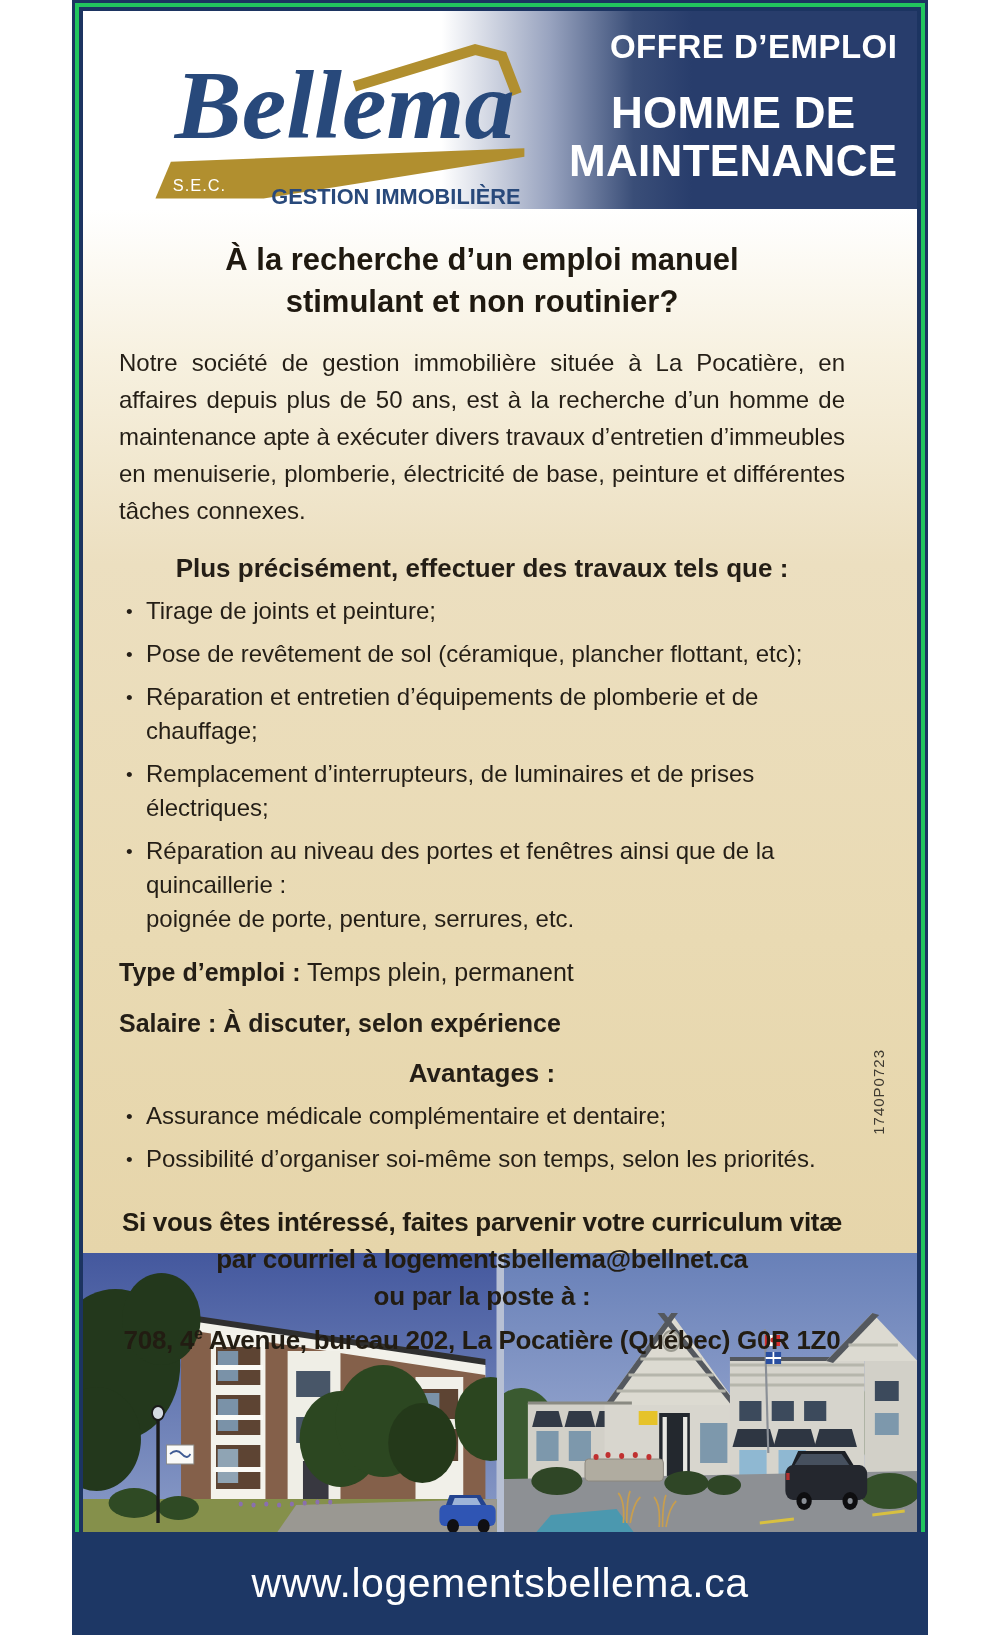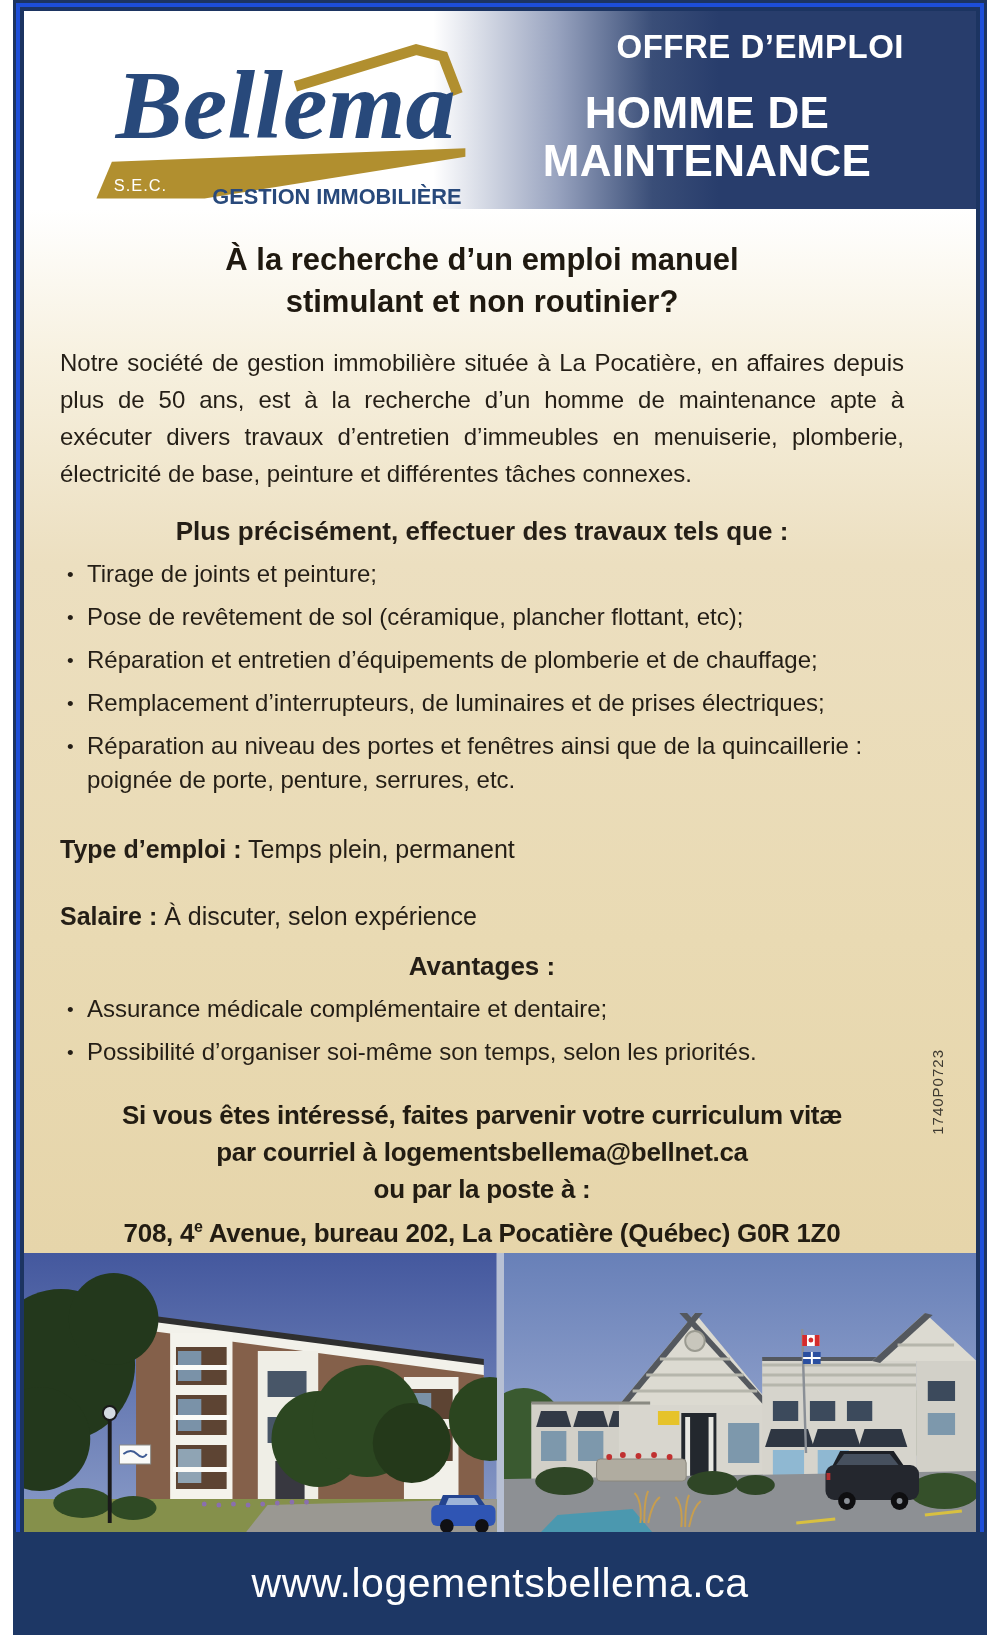--- a/index.html
+++ b/index.html
@@ -1,17 +1,17 @@
 <!DOCTYPE html>
 <html lang="fr"><head>
 <meta charset="utf-8">
 <style>
   html,body{margin:0;padding:0;background:#ffffff;}
   .page{
-    position:relative;width:974px;height:1635px;margin:0 auto;background:#1d4ed8;
+    position:relative;width:856px;height:1635px;margin:0 auto;background:#22c55e;
     font-family:"Liberation Sans","DejaVu Sans",sans-serif;overflow:hidden;
   }
   
   .frame-outer{position:absolute;inset:0;border:3px solid #1c3461;pointer-events:none;z-index:5;}
   .frame-inner{position:absolute;top:7px;left:7px;right:7px;bottom:103px;
     border:4px solid #1c3461;border-bottom:none;pointer-events:none;z-index:5;}
   .content{position:absolute;top:11px;left:11px;right:11px;bottom:103px;display:flex;flex-direction:column;}
 
   
   .header{
@@ -28,23 +28,23 @@
     flex:none;height:1044px;box-sizing:border-box;padding:30px 72px 0 36px;position:relative;
     background:linear-gradient(180deg,#ffffff 0%,#f7f1e0 14%,#ecdfc0 34%,#e9dab3 70%,#e6d5aa 100%);
     color:#241e16;
   }
   .headline{font-size:31px;font-weight:bold;text-align:center;line-height:1.36;color:#1f1910;}
   .intro{font-size:24px;line-height:37px;text-align:justify;margin-top:21px;}
   .tasks-heading,.benefits-heading{font-size:26px;font-weight:bold;margin-top:20px;text-align:center;}
   ul.list{list-style:none;margin:10px 0 0 0;padding:0;}
   ul.list li{position:relative;padding-left:27px;margin-top:9px;font-size:24px;line-height:34px;}
   ul.list li::before{content:"•";position:absolute;left:7px;top:1px;font-size:19px;color:#241e16;}
-  .kv-line{margin-top:38px;font-size:25px;}
+  .kv-line{margin-top:22px;font-size:25px;}
   .kv-label{font-weight:bold;}
-  .kv-line.salary .kv-value{font-weight:normal;}
+  .kv-line.salary .kv-value{font-weight:bold;}
   .apply-block{margin-top:28px;text-align:center;font-weight:bold;font-size:26px;line-height:37px;color:#221c12;letter-spacing:-.3px;}
   .ref-code{
     position:absolute;right:30px;top:840px;writing-mode:vertical-rl;transform:rotate(180deg);
     font-size:15px;letter-spacing:1px;color:#3e3a31;
   }
 
   
   .photos{flex:none;height:279px;display:flex;gap:7px;background:#b7c0d4;}
   .photo{flex:1;height:100%;}
   .photo svg{display:block;width:100%;height:100%;}

